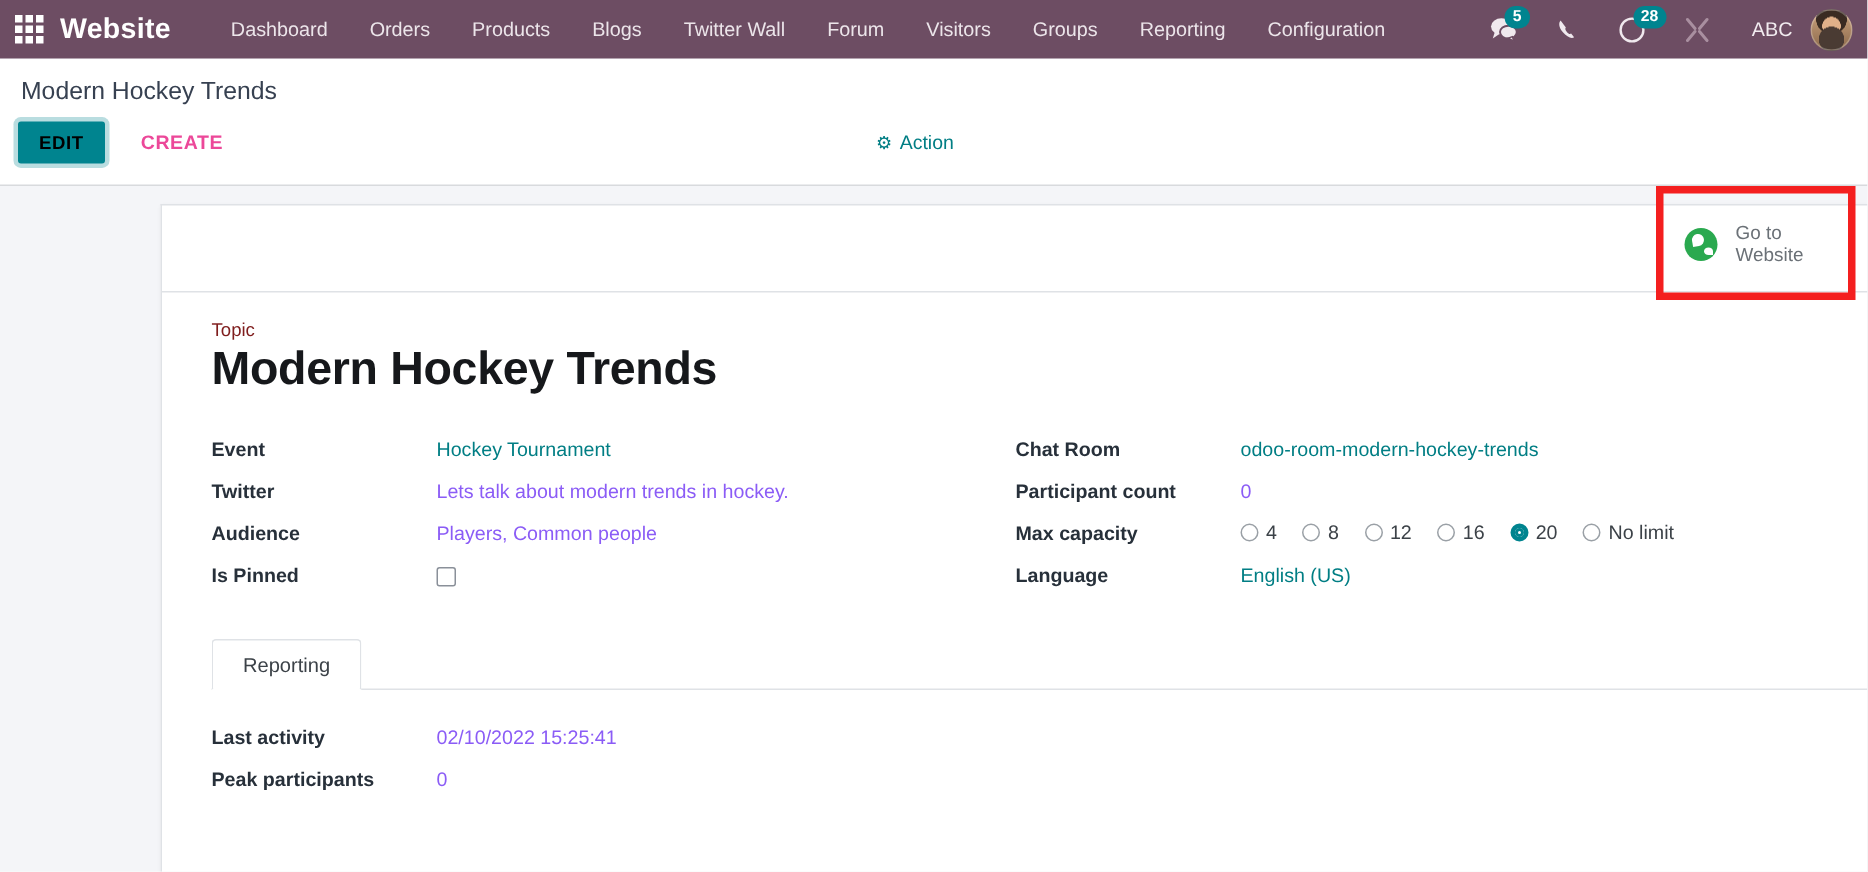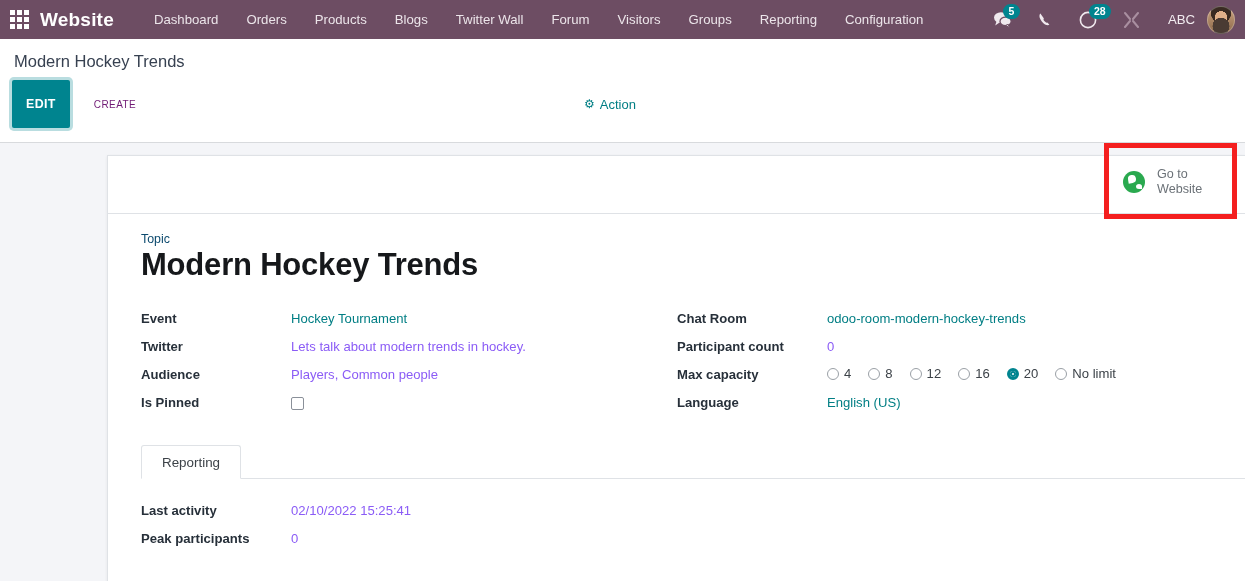--- a/index.html
+++ b/index.html
@@ -114,36 +114,36 @@
     color: #374151;
   }
   #buttons-row {
     display: flex;
     align-items: center;
     padding: 3px 0 14px 12px;
     position: relative;
   }
   #edit-button {
     background: #00848f;
-    color: #ffffff;
+    color: #000000;
     font-size: 12.4px;
     font-weight: bold;
     letter-spacing: .4px;
-    padding: 17px 14px;
+    padding: 7px 14px;
     border: none;
     border-radius: 2px;
     box-shadow: 0 0 0 3px #b9dde0;
     cursor: pointer;
     font-family: "Liberation Sans", sans-serif;
   }
   #create-button {
     background: transparent;
-    color: #701a75;
-    font-size: 10px;
-    font-weight: normal;
+    color: #ec4899;
+    font-size: 13px;
+    font-weight: bold;
     letter-spacing: .4px;
     padding: 7px 12px;
     border: none;
     margin-left: 12px;
     cursor: pointer;
     font-family: "Liberation Sans", sans-serif;
   }
   #action-menu {
     position: absolute;
     left: 584px;
@@ -222,21 +222,21 @@
     width: 133px;
     height: 76px;
     border: 5px solid #f41f1f;
     pointer-events: none;
     z-index: 5;
   }
 
   #sheet-body { padding: 18px 0 0 33px; }
   #topic-label {
     font-size: 12.4px;
-    color: #0c4a6e;
+    color: #7f1d1d;
     margin-bottom: 1px;
   }
   #topic-value {
     font-size: 31px;
     font-weight: bold;
     color: #16181b;
     margin: 0 0 24px 0;
     letter-spacing: -.2px;
   }
 

